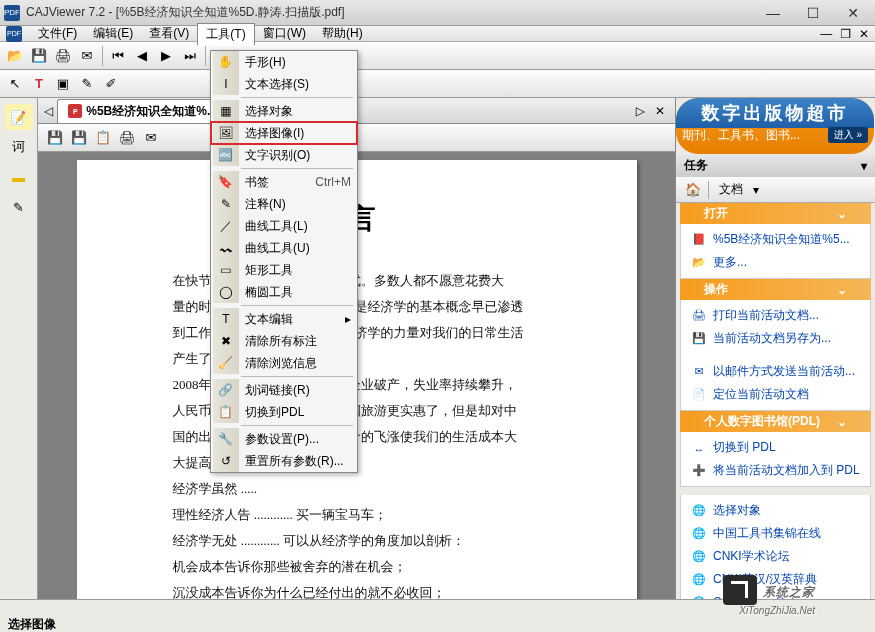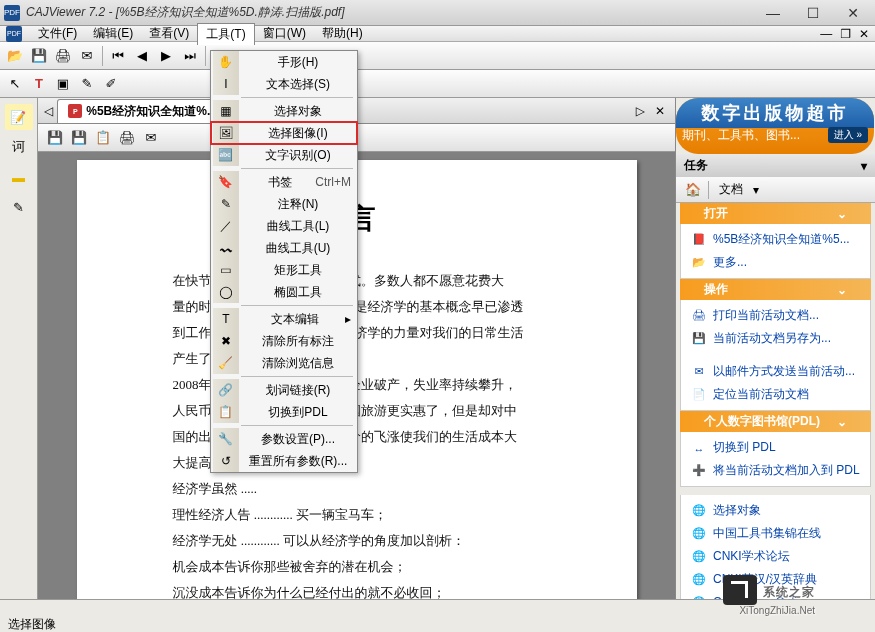--- a/index.html
+++ b/index.html
@@ -1,20 +1,20 @@
 <!DOCTYPE html>
 <html><head>
 <meta charset="utf-8">
 <style>
 * { margin: 0; padding: 0; box-sizing: border-box; font-family: "Microsoft YaHei", SimSun, sans-serif; font-size: 12px; }
 body { background: #d4d0c8; width: 875px; height: 632px; overflow: hidden; position: relative; }
 
 .titlebar { background: linear-gradient(to bottom, #e8e8e8, #d0d0d0); height: 26px; display: flex; align-items: center; padding: 0 4px; border-bottom: 1px solid #999; }
 .titlebar .app-icon { width: 16px; height: 16px; background: #1b4f8f; border-radius: 2px; margin-right: 6px; display:flex;align-items:center;justify-content:center;color:#fff;font-size:8px;}
-.titlebar .title { flex: 1; color: #333; font-style: italic; }
+.titlebar .title { flex: 1; color: #333; }
 .window-controls { display: flex; gap: 20px; margin-right: 8px; }
 .window-controls span { color: #333; cursor: pointer; font-size: 14px; width: 20px; text-align: center; }
 
 .menubar { background: linear-gradient(to bottom, #f5f5f5, #e0e0e0); height: 16px; display: flex; align-items: center; padding: 0 6px; border-bottom: 1px solid #aaa; }
 .menubar .app-icon2 { width: 16px; height: 16px; background: #1b4f8f; border-radius: 2px; margin-right: 8px; display:flex;align-items:center;justify-content:center;color:#fff;font-size:7px;}
 .menu-item { padding: 2px 8px; cursor: pointer; }
 .menu-item.open { background: #fff; border: 1px solid #888; border-bottom: none; }
 .menubar .mdi-controls { margin-left: auto; display: flex; gap: 8px; }
 .mdi-controls span { cursor: pointer; }
 
@@ -53,33 +53,33 @@
 .task-hdr .pin{margin-left:auto;cursor:pointer;}
 .task-tb{background:linear-gradient(to bottom,#fafafa,#e2e2e2);height:26px;border-bottom:1px solid #aaa;display:flex;align-items:center;padding:0 6px;gap:4px;}
 
 .section-hdr{background:linear-gradient(to right,#f79c1f,#f5b656);color:#fff;font-weight:bold;padding:2px 24px;display:flex;align-items:center;}
 .section-hdr .chev{margin-left:auto;}
 .section-body{background:#fff;padding:4px 0;border:1px solid #ccc;border-top:none;}
 .link-item{display:flex;align-items:center;gap:6px;padding:3px 10px;cursor:pointer;color:#0645ad;}
 .link-item .ic{width:16px;height:16px;display:inline-flex;align-items:center;justify-content:center;font-size:11px;}
 .right-scroll{flex:1;overflow:auto;padding:0 4px 4px;}
 
-.statusbar{position:absolute;bottom:0;left:0;right:0;height:20px;background:#eceae5;border-top:1px solid #999;padding:16px 8px;font-size:11px;}
+.statusbar{position:absolute;bottom:0;left:0;right:0;height:20px;background:#eceae5;border-top:1px solid #999;padding:16px 8px;font-size:11px;font-weight:bold;}
 
 
 .dropdown{position:absolute;left:210px;top:50px;width:148px;background:#f5f5f5;border:1px solid #888;box-shadow:2px 2px 5px rgba(0,0,0,.3);z-index:100;}
 .dropdown .dd-row{display:flex;align-items:center;height:22px;padding:0 6px 0 2px;cursor:pointer;}
 .dd-icon-col{width:26px;height:22px;background:linear-gradient(to right,#e8e5dc,#d9d5c8);display:flex;align-items:center;justify-content:center;margin-right:6px;font-size:12px;}
 .dd-row.highlight{outline:2px solid #d92b2b;outline-offset:-1px;}
-.dd-label{flex:1;text-align:center;}
+.dd-label{flex:1;}
 .dd-short{color:#555;margin-left:auto;}
 .dd-sep{height:1px;background:#bbb;margin:2px 4px 2px 30px;}
 .dd-arrow{margin-left:auto;}
 
-.watermark{position:absolute;right:60px;bottom:16px;font-size:22px;font-weight:bold;color:rgba(0,0,0,.6);letter-spacing:1px;pointer-events:none;text-shadow:1px 1px 2px #fff;}
+.watermark{position:absolute;right:60px;bottom:16px;font-size:22px;font-weight:bold;color:rgba(0,0,0,.6);font-style:italic;letter-spacing:1px;pointer-events:none;text-shadow:1px 1px 2px #fff;}
 .watermark .logo-sq{display:inline-block;width:34px;height:30px;background:#2a2a2a;border-radius:4px;position:relative;margin-right:6px;vertical-align:middle;}
 .watermark .logo-sq::before{content:"";position:absolute;border:3px solid #fff;border-left:none;border-bottom:none;width:14px;height:14px;left:8px;top:6px;}
 </style>
 </head>
 <body>
 
 <div class="titlebar">
   <div class="app-icon">PDF</div>
   <div class="title">CAJViewer 7.2 - [%5B经济知识全知道%5D.静涛.扫描版.pdf]</div>
   <div class="window-controls">

